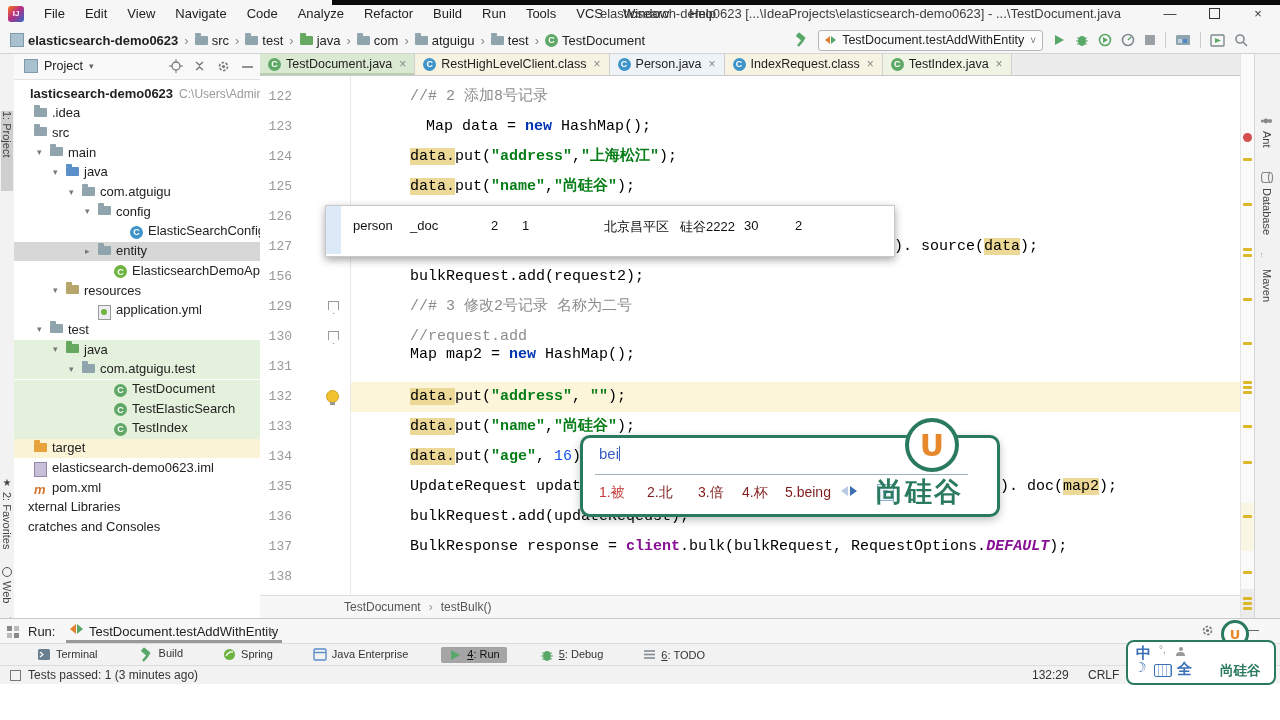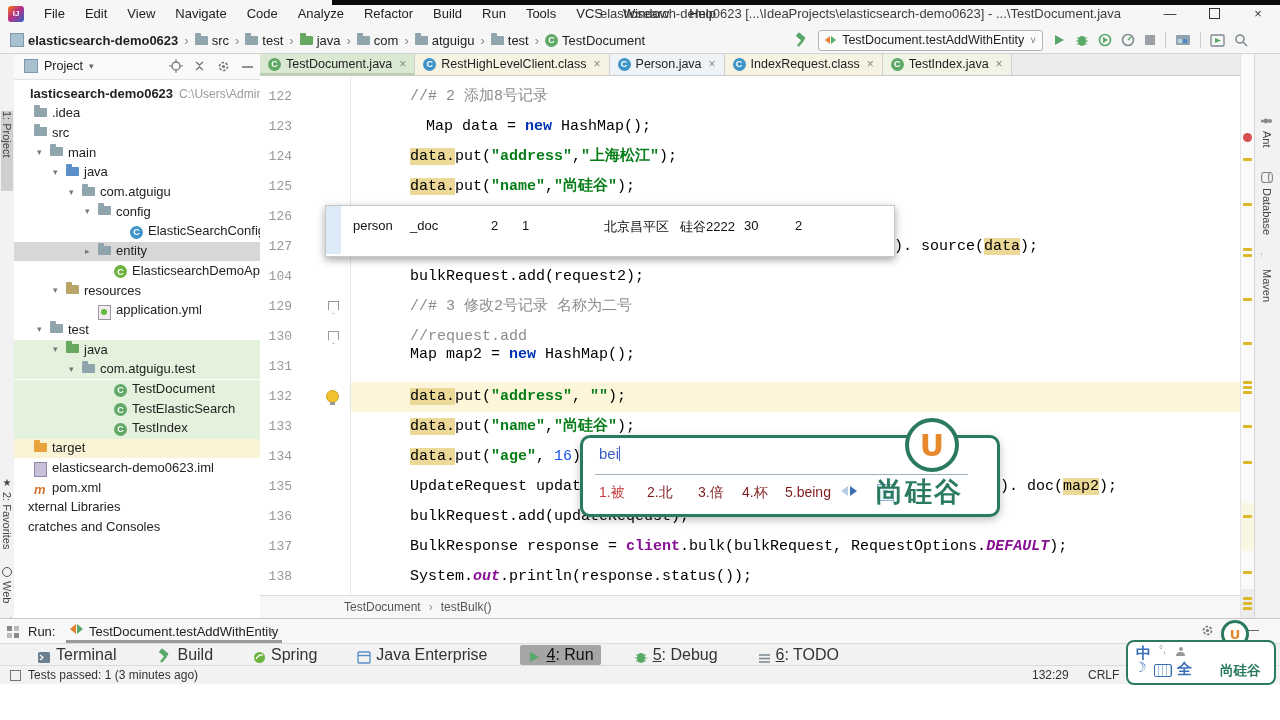--- a/index.html
+++ b/index.html
@@ -106,21 +106,21 @@
   
   .stripe{position:absolute;left:1240px;top:53px;width:14px;height:565px;background:#fafafa;border-left:1px solid #e4e4e4;}
   .smark{position:absolute;left:2px;width:9px;height:3px;background:#dcb727;border-radius:1px;}
   .sred{position:absolute;left:2px;width:9px;height:9px;border-radius:50%;background:#d64f4f;}
   .sshade{position:absolute;left:0;width:14px;}
   
   .runpanel{position:absolute;left:0;top:618px;width:1280px;height:25px;background:#f7f7f7;border-top:1px solid #c9c9c9;}
   .runtab-underline{position:absolute;left:66px;top:21px;width:216px;height:3px;background:#999;}
   .twbar{position:absolute;left:0;top:643px;width:1280px;height:22px;background:#f2f2f2;border-top:1px solid #dcdcdc;
          display:flex;align-items:center;gap:26px;padding-left:30px;box-sizing:border-box;}
-  .twitem{display:flex;align-items:flex-end;gap:5px;font-size:16px;color:#333;padding:1px 7px;border-radius:2px;}
+  .twitem{display:flex;align-items:flex-start;gap:5px;font-size:11px;color:#333;padding:1px 7px;border-radius:2px;}
   .twitem.sel{background:#a5a5a5;color:#111;}
   .mn{text-decoration:underline;}
   .statusbar{position:absolute;left:0;top:665px;width:1280px;height:18px;background:#f2f2f2;
              border-top:1px solid #dcdcdc;font-size:12px;color:#333;}
   
   .imepanel{position:absolute;left:1126px;top:640px;width:146px;height:41px;background:#fff;
             border:2px solid #2a7a5e;border-radius:8px;z-index:20;}
   .kbico{position:absolute;width:16px;height:11px;border:1px solid #3b6fb5;border-radius:2px;
          background:repeating-linear-gradient(90deg,#fff,#fff 3px,#9fc0e0 3px,#9fc0e0 4px);}
   .person-g{position:absolute;width:9px;height:9px;}
@@ -514,21 +514,21 @@
       <div class="cl" style="left: 150px; top: 6px;"><span class="tk-c">//# 2 添加8号记录</span></div>
       <div class="gnum" style="top: 36px;">123</div>
       <div class="cl" style="left: 166px; top: 36px;"><span>Map data = </span><span class="tk-k">new</span><span> HashMap();</span></div>
       <div class="gnum" style="top: 66px;">124</div>
       <div class="cl" style="left: 150px; top: 66px;"><span class="tk-hl">data.</span><span>put(</span><span class="tk-s">"address"</span><span>,</span><span class="tk-s">"上海松江"</span><span>);</span></div>
       <div class="gnum" style="top: 96px;">125</div>
       <div class="cl" style="left: 150px; top: 96px;"><span class="tk-hl">data.</span><span>put(</span><span class="tk-s">"name"</span><span>,</span><span class="tk-s">"尚硅谷"</span><span>);</span></div>
       <div class="gnum" style="top: 126px;">126</div>
       <div class="gnum" style="top: 156px;">127</div>
       <div class="cl" style="left: 634px; top: 156px;"><span>). source(</span><span class="tk-hl">data</span><span>);</span></div>
-      <div class="gnum" style="top: 186px;">104</div>
+      <div class="gnum" style="top: 186px;">156</div>
       <div class="cl" style="left: 150px; top: 186px;"><span>bulkRequest.add(request2);</span></div>
       <div class="gnum" style="top: 216px;">129</div>
       <span class="fmark" style="left: 68px; top: 225px;"></span>
       <div class="cl" style="left: 150px; top: 216px;"><span class="tk-c">//# 3 修改2号记录 名称为二号</span></div>
       <div class="gnum" style="top: 246px;">130</div>
       <span class="fmark" style="left: 68px; top: 255px;"></span>
       <div class="cl" style="left: 150px; top: 246px;"><span class="tk-c">//request.add</span></div>
       <div class="gnum" style="top: 276px;">131</div>
       <div class="cl" style="left: 150px; top: 264px;"><span>Map map2 = </span><span class="tk-k">new</span><span> HashMap();</span></div>
       <div class="curline" style="top: 306px;"></div>
@@ -540,21 +540,20 @@
       <div class="gnum" style="top: 366px;">134</div>
       <div class="cl" style="left: 150px; top: 366px;"><span class="tk-hl">data.</span><span>put(</span><span class="tk-s">"age"</span><span>, </span><span class="tk-n">16</span><span>);</span></div>
       <div class="gnum" style="top: 396px;">135</div>
       <div class="cl" style="left: 150px; top: 396px;"><span>UpdateRequest update</span></div>
       <div class="cl" style="left: 740px; top: 396px;"><span>). doc(</span><span class="tk-hl">map2</span><span>);</span></div>
       <div class="gnum" style="top: 426px;">136</div>
       <div class="cl" style="left: 150px; top: 426px;"><span>bulkRequest.add(updateReqeust);</span></div>
       <div class="gnum" style="top: 456px;">137</div>
       <div class="cl" style="left: 150px; top: 456px;"><span>BulkResponse response = </span><span class="tk-f">client</span><span>.bulk(bulkRequest, RequestOptions.</span><span class="tk-sf">DEFAULT</span><span>);</span></div>
       <div class="gnum" style="top: 486px;">138</div>
-      <div class="cl" style="left: 150px; top: 486px;"><span>System.</span><span class="tk-sf">out</span><span>.println(response.status());</span></div>
       <div class="ptable">
         <div class="lstrip"></div>
         <span class="ptcell" style="left: 27px;">person</span>
         <span class="ptcell" style="left: 84px;">_doc</span>
         <span class="ptcell" style="left: 165px;">2</span>
         <span class="ptcell" style="left: 196px;">1</span>
         <span class="ptcell" style="left: 278px;">北京昌平区</span>
         <span class="ptcell" style="left: 354px;">硅谷2222</span>
         <span class="ptcell" style="left: 418px;">30</span>
         <span class="ptcell" style="left: 469px;">2</span>

